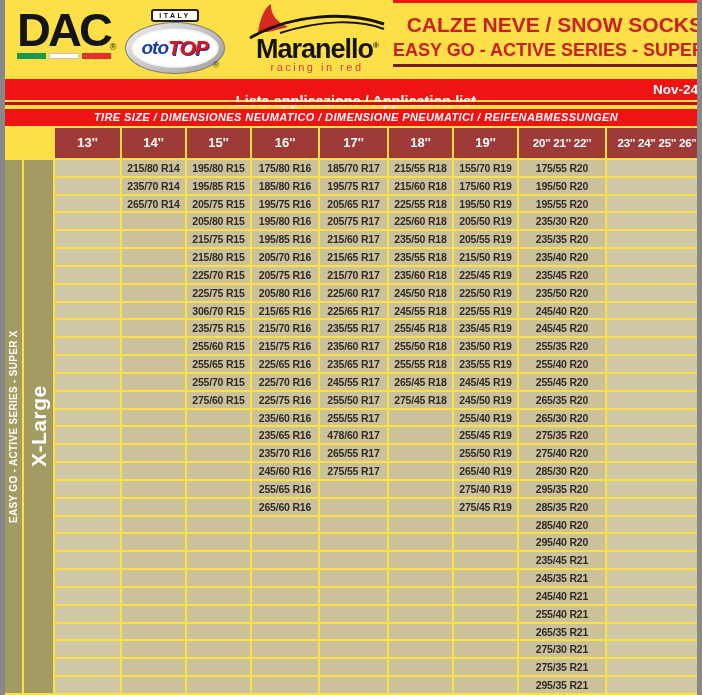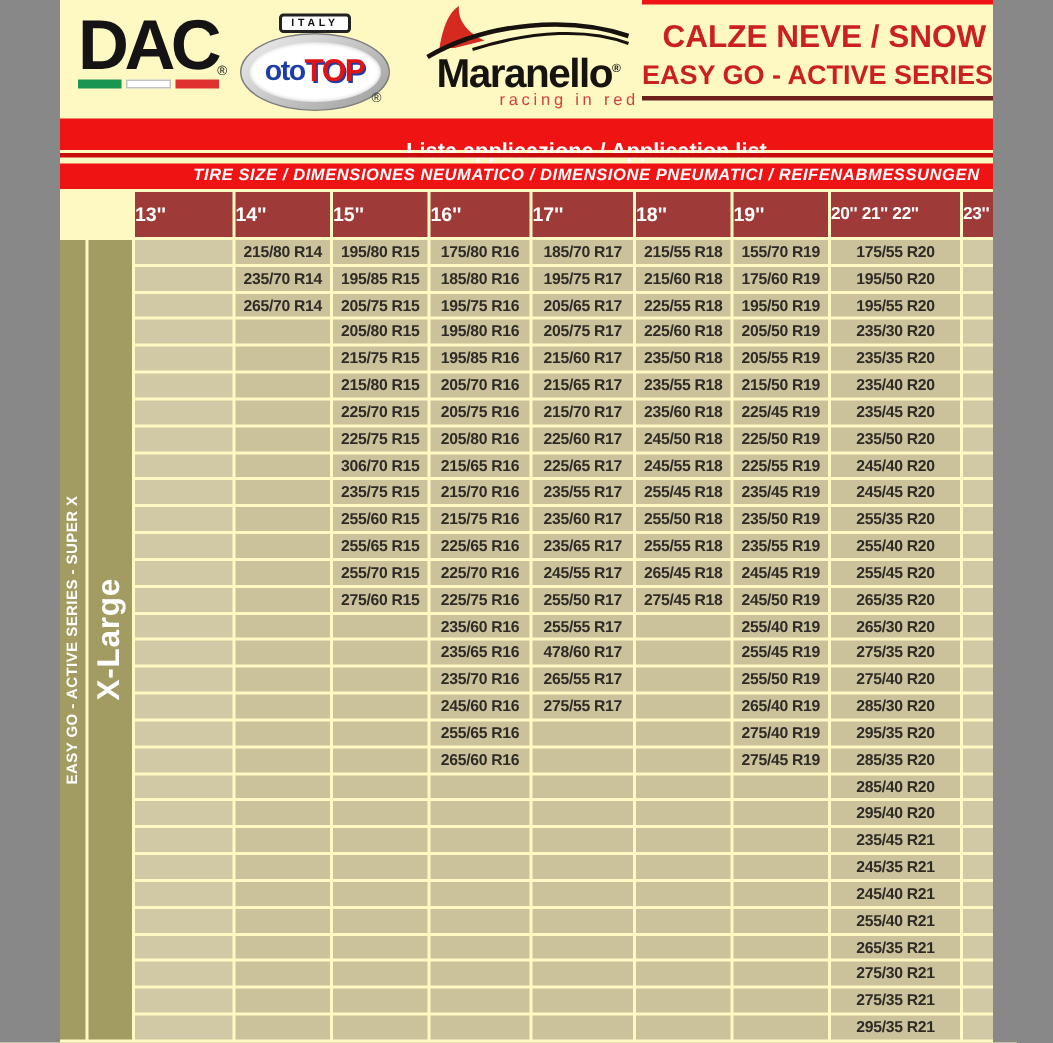--- a/index.html
+++ b/index.html
@@ -2,63 +2,63 @@
 <html style="--accent-red: #f01313; --dark-red: #c90c0c; --maroon: #9e3b38; --cell-tan: #cbc29c; --cell-tan-light: #d1c9a6; --olive: #a39c62; --title-red: #cb2020;"><head>
 <meta charset="utf-8">
 <style>
   :root{
     --accent-red:#f01313; --dark-red:#c90c0c; --maroon:#9e3b38;
     --cell-tan:#cbc29c; --cell-tan-light:#d1c9a6; --olive:#a39c62;
     --title-red:#cb2020; --cell-text:#2e2b26;
   }
   *{margin:0;padding:0;box-sizing:border-box;}
   body{background:#888;font-family:"Liberation Sans",sans-serif;}
-  .page{position:relative;width:622px;height:695px;background:#fef9c3;overflow:hidden;margin:0 auto;}
+  .page{position:relative;width:692px;height:695px;background:#fde047;overflow:hidden;margin:0 auto;}
 
   
   .dac{position:absolute;left:12px;top:8px;width:100px;}
   .dac-text{font-size:47px;font-weight:800;letter-spacing:-3px;color:#141414;line-height:44px;display:inline-block;}
   .dac-reg{font-size:9px;color:#141414;vertical-align:bottom;}
   .dac-flag{display:flex;gap:3px;width:94px;height:6px;margin-top:1px;}
   .dac-flag span{flex:1;}
   .flag-green{background:#1a9650;}
   .flag-white{background:#fff;border:1px solid #c2c2c2;}
   .flag-red{background:#e03030;}
 
   .ototop{position:absolute;left:118px;top:4px;width:104px;text-align:center;}
   .italy-tab{position:relative;z-index:2;display:inline-block;background:#fff;border:2px solid #222;border-radius:3px;font-size:7px;font-weight:bold;letter-spacing:2.5px;padding:1px 6px;color:#111;margin-bottom:-5px;}
   .oval{width:100px;height:52px;border-radius:50%;background:linear-gradient(145deg,#efefef,#9d9d9d);border:1px solid #7d7d7d;display:flex;align-items:center;justify-content:center;margin:0 auto;}
-  .oval-inner{width:88px;height:40px;border-radius:50%;background:#fff;display:flex;align-items:center;justify-content:center;font-weight:800;box-shadow:inset 0 0 3px rgba(0,0,0,.25);}
+  .oval-inner{width:88px;height:40px;border-radius:50%;background:#fff;display:flex;align-items:center;justify-content:center;font-style:italic;font-weight:800;box-shadow:inset 0 0 3px rgba(0,0,0,.25);}
   .oto{color:#1c3da8;font-size:19px;letter-spacing:-1px;}
   .topw{color:#e01414;font-size:21px;letter-spacing:-1px;text-shadow:1px 1px 0 #1c3da8;}
   .ototop-reg{position:absolute;right:-4px;bottom:-8px;font-size:9px;color:#333;}
 
   .maranello{position:absolute;left:238px;top:2px;width:148px;text-align:center;}
   .mar-swoosh{display:block;margin:0 auto -10px auto;}
   .mar-text{font-size:27px;font-weight:800;letter-spacing:-1px;color:#171310;line-height:28px;white-space:nowrap;}
   .mar-reg{font-size:8px;vertical-align:super;}
-  .mar-tag{color:#d24040;font-size:11px;letter-spacing:2.5px;margin-top:-2px;text-align:right;}
+  .mar-tag{color:#d24040;font-size:11px;letter-spacing:2.5px;margin-top:-2px;}
 
   
   .right-head{position:absolute;left:388px;top:0;width:314px;}
   .right-head .topline{width:100%;height:3px;background:var(--accent-red);}
   .head-line1{margin-top:10px;font-size:21px;font-weight:800;color:var(--title-red);text-align:right;padding-right:4px;white-space:nowrap;}
   .head-line2{margin-top:3px;font-size:18px;font-weight:800;color:var(--title-red);text-align:center;white-space:nowrap;border-bottom:3px solid #6b201b;padding-bottom:3px;}
 
   
   .list-bar{position:absolute;left:0;top:79px;width:702px;height:21px;background:var(--accent-red);color:#fff;}
   .list-title{position:absolute;left:0;right:0;top:12px;line-height:21px;text-align:center;font-size:14.5px;font-weight:bold;}
   .list-date{position:absolute;right:9px;top:0;line-height:21px;font-size:13.5px;font-weight:bold;}
   .divider-line{position:absolute;left:0;top:102px;width:702px;height:3px;background:var(--dark-red);}
   .tire-bar{position:absolute;left:0;top:109px;width:702px;height:17px;background:var(--accent-red);color:#fff;font-size:11px;font-style:italic;font-weight:bold;letter-spacing:.4px;text-align:center;line-height:17px;white-space:nowrap;}
 
   
   .header-row{position:absolute;left:50px;top:128px;width:652px;height:30px;display:grid;
     grid-template-columns:65px 63px 63px 66px 67px 63px 63px 86px 1fr;column-gap:2px;}
-  .hcell{background:var(--maroon);color:#fff;font-weight:bold;font-size:13px;text-align:left;line-height:30px;white-space:nowrap;}
+  .hcell{background:var(--maroon);color:#fff;font-weight:bold;font-size:13px;text-align:center;line-height:30px;white-space:nowrap;}
   .hcell.wide{font-size:11.5px;letter-spacing:-.2px;}
 
   .table-body{position:absolute;left:50px;top:160px;width:652px;height:533px;display:grid;
     grid-template-columns:65px 63px 63px 66px 67px 63px 63px 86px 1fr;
     grid-template-rows:repeat(30,1fr);gap:2px;}
   .cell{background:var(--cell-tan);font-size:10.5px;font-weight:bold;color:var(--cell-text);text-align:center;display:flex;align-items:center;justify-content:center;white-space:nowrap;letter-spacing:-.2px;}
   .cell.edgecol{background:var(--cell-tan-light);}
 
   
   .side-band1{position:absolute;left:0;top:160px;width:17px;height:533px;background:var(--olive);}

